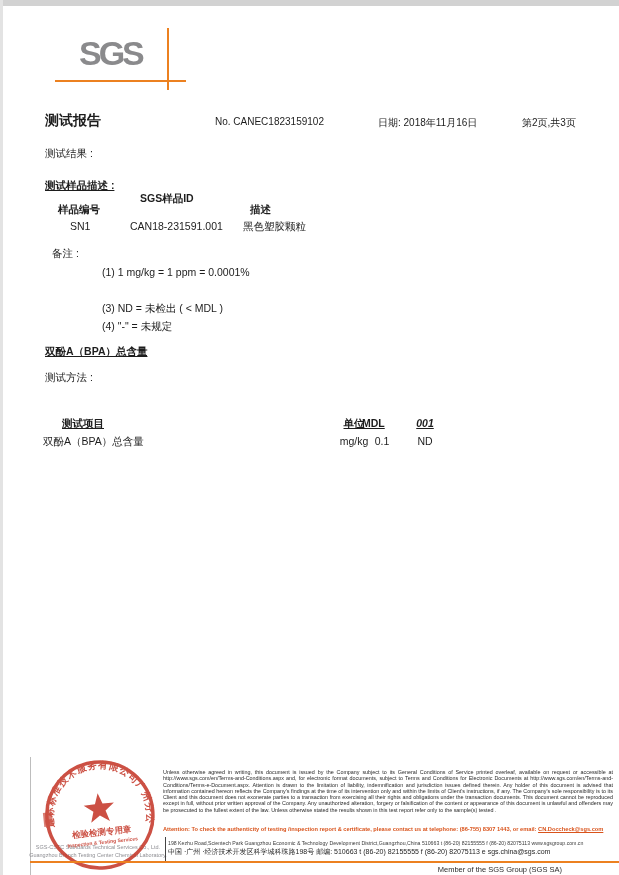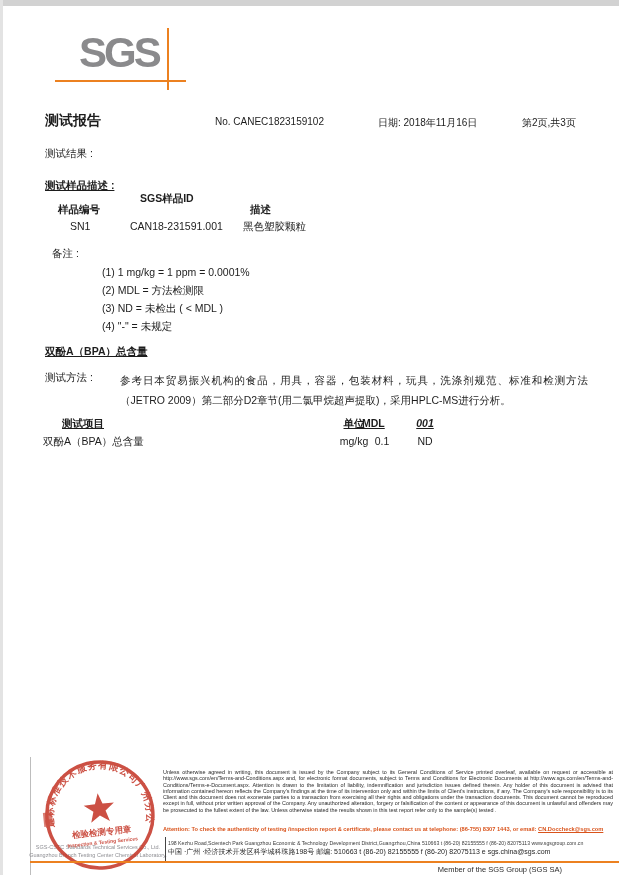--- a/index.html
+++ b/index.html
@@ -3,21 +3,21 @@
 <meta charset="utf-8">
 <style>
   html,body{margin:0;padding:0;background:#fff;}
   .page{position:relative;width:619px;height:875px;background:#ffffff;overflow:hidden;
         font-family:"Liberation Sans","DejaVu Sans",sans-serif;color:#222;}
   .abs{position:absolute;}
   .scan-top{left:0;top:0;width:619px;height:6px;background:#d2d2d2;}
   .scan-left{left:0;top:0;width:3px;height:875px;background:#e3e3e3;}
 
   
-  .logo-text{left:79px;top:30px;font-size:42px;font-weight:bold;color:#8a8a8c;
+  .logo-text{left:79px;top:30px;font-size:34px;font-weight:bold;color:#8a8a8c;
              letter-spacing:-3px;line-height:46px;}
   .logo-hline{left:55px;top:80px;width:131px;height:2px;background:#ec8120;}
   .logo-vline{left:167px;top:28px;width:2px;height:62px;background:#ec8120;}
 
   
   .title{left:45px;top:112px;font-size:14px;font-weight:bold;color:#1d1d1d;}
   .hdr{top:116px;font-size:10px;color:#1d1d1d;}
   .hdr-no{left:215px;}
   .hdr-date{left:378px;}
   .hdr-pages{left:522px;}
@@ -86,27 +86,25 @@
 
   <div class="abs body-txt bold st-h1">样品编号</div>
   <div class="abs body-txt bold st-h2">SGS样品ID</div>
   <div class="abs body-txt bold st-h3">描述</div>
   <div class="abs body-txt st-v1">SN1</div>
   <div class="abs body-txt st-v2">CAN18-231591.001</div>
   <div class="abs body-txt st-v3">黑色塑胶颗粒</div>
 
   <div class="abs body-txt lbl-remarks">备注 :</div>
   <div class="abs body-txt note" style="top:266px;">(1) 1 mg/kg = 1 ppm = 0.0001%</div>
-  <div class="abs body-txt note" style="top:284px;">(2) MDL = 方法检测限</div>
   <div class="abs body-txt note" style="top:302px;">(3) ND = 未检出 ( &lt; MDL )</div>
   <div class="abs body-txt note" style="top:320px;">(4) "-" = 未规定</div>
 
   <div class="abs body-txt bold und bpa-head">双酚A（BPA）总含量</div>
   <div class="abs body-txt method-lbl">测试方法 :</div>
-  <div class="abs body-txt method-txt">参考日本贸易振兴机构的食品，用具，容器，包装材料，玩具，洗涤剂规范、标准和检测方法（JETRO 2009）第二部分D2章节(用二氯甲烷超声提取)，采用HPLC-MS进行分析。</div>
 
   <div class="abs body-txt bold und rt-item-h">测试项目</div>
   <div class="abs body-txt bold und rt-unit-h">单位</div>
   <div class="abs body-txt bold und rt-mdl-h">MDL</div>
   <div class="abs body-txt bold und ital rt-001-h">001</div>
   <div class="abs body-txt rt-item-v">双酚A（BPA）总含量</div>
   <div class="abs body-txt rt-unit-v">mg/kg</div>
   <div class="abs body-txt rt-mdl-v">0.1</div>
   <div class="abs body-txt rt-001-v">ND</div>
 

